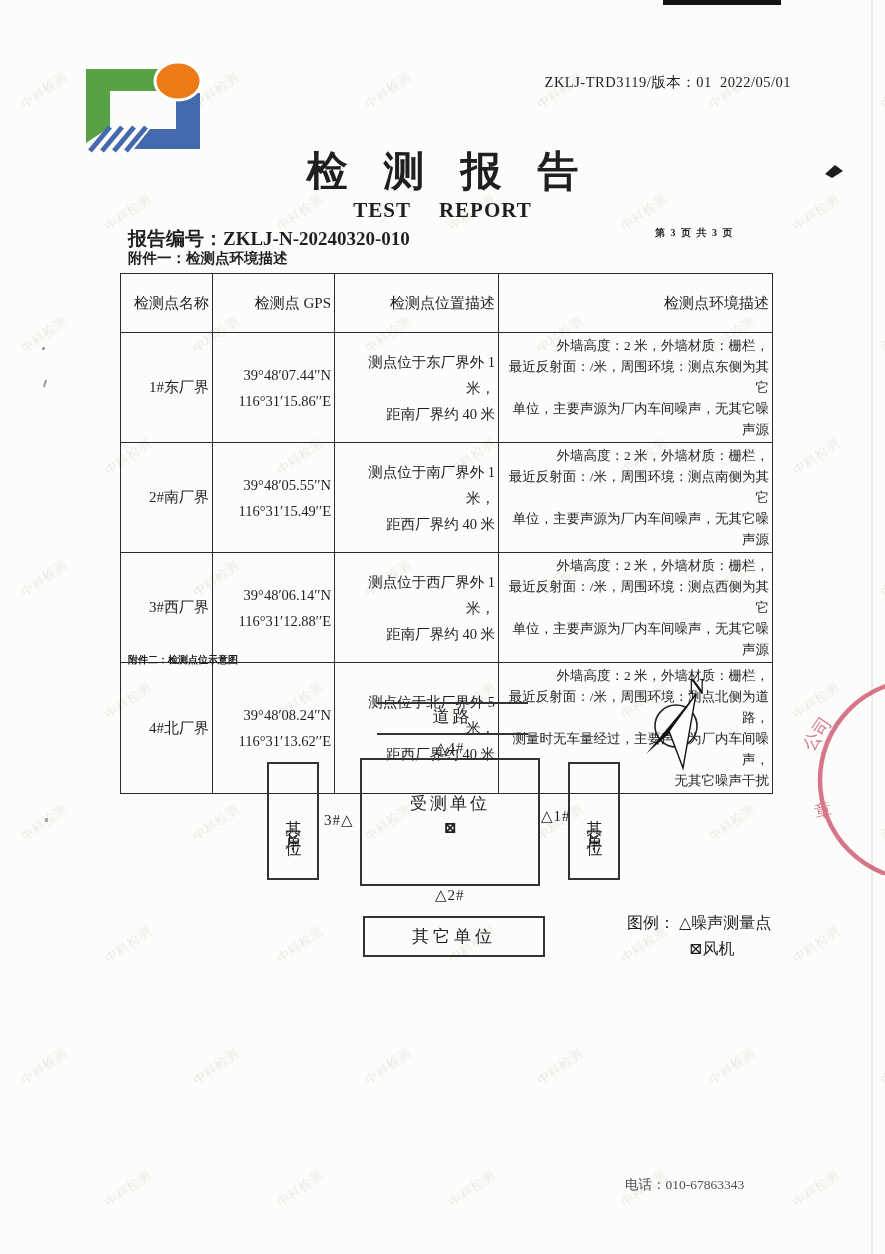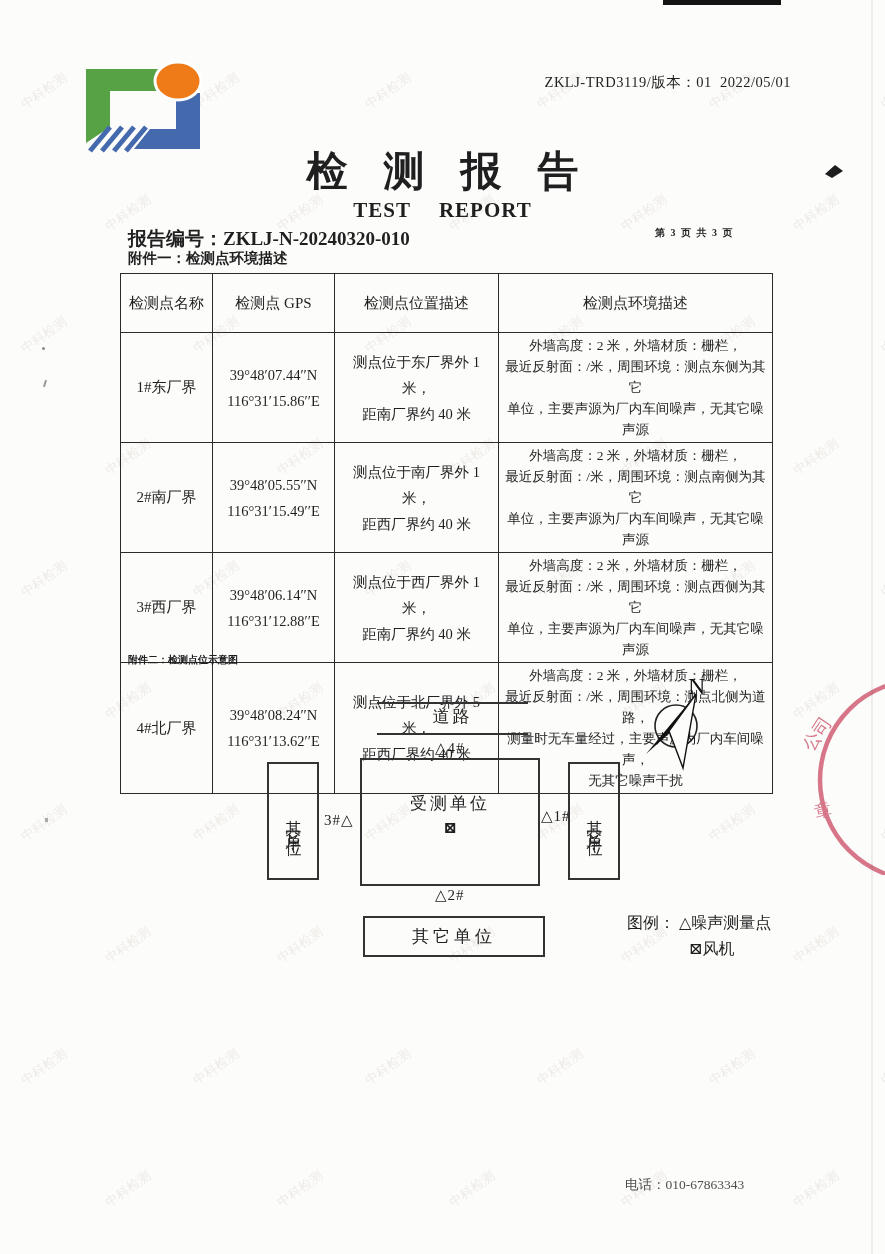--- a/index.html
+++ b/index.html
@@ -19,21 +19,21 @@
               font-weight:bold; letter-spacing:36px; padding-left:36px; }
   .title-en { top:198px; left:0; width:100%; text-align:center; font-size:21px;
               font-weight:bold; word-spacing:22px; letter-spacing:1px; }
   .report-no { top:226px; left:128px; font-size:19px; font-weight:bold; }
   .page-info { top:226px; left:655px; font-size:10px; font-weight:bold; word-spacing:3px; }
   .attach1 { top:249px; left:128px; font-size:14.5px; font-weight:bold; }
   .attach2 { top:653px; left:128px; font-size:10px; font-weight:bold; }
   
   .env-table { position:absolute; left:120px; top:273px; width:652px;
                border-collapse:collapse; table-layout:fixed; }
-  .env-table th, .env-table td { border:1.4px solid #2b2b2b; text-align:center;
+  .env-table th, .env-table td { border:1.4px solid #2b2b2b; text-align:right;
                vertical-align:middle; font-weight:normal; padding:2px 3px; }
   .env-table th { font-size:15px; height:59px; }
   .env-table .name-cell { font-size:15px; }
   .env-table .gps-cell div { font-size:14.5px; line-height:26px; }
   .env-table .loc-cell div { font-size:14.5px; line-height:26px; }
   .env-table .env-cell div { font-size:13.5px; line-height:21px; }
   
   .road-line { left:377px; width:151px; height:0; border-top:2px solid #333; }
   .road-label { left:377px; top:705px; width:151px; text-align:center; font-size:17px; letter-spacing:3px; }
   .pt-label { font-size:15px; letter-spacing:1px; }

